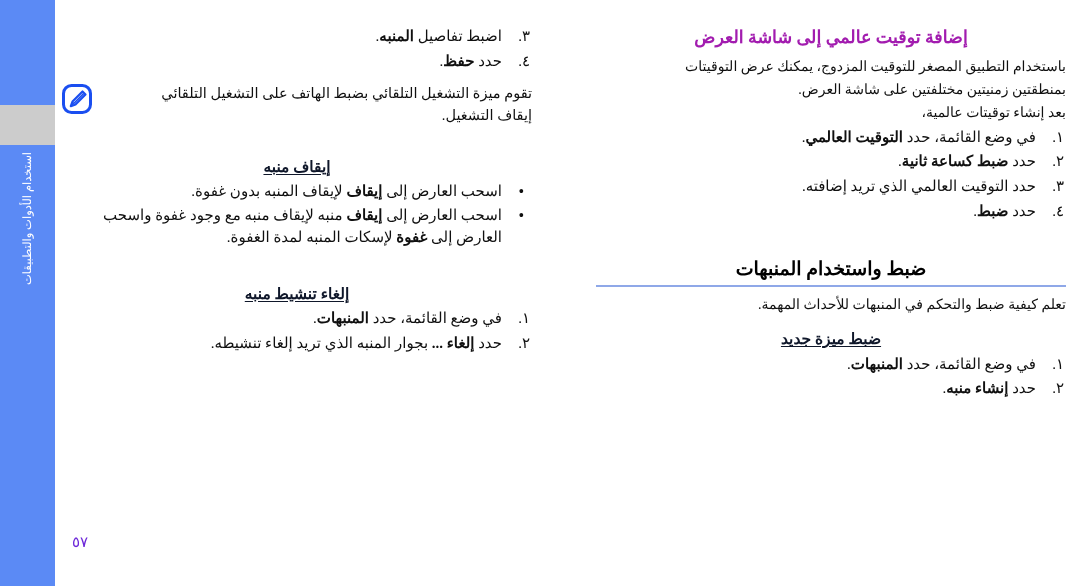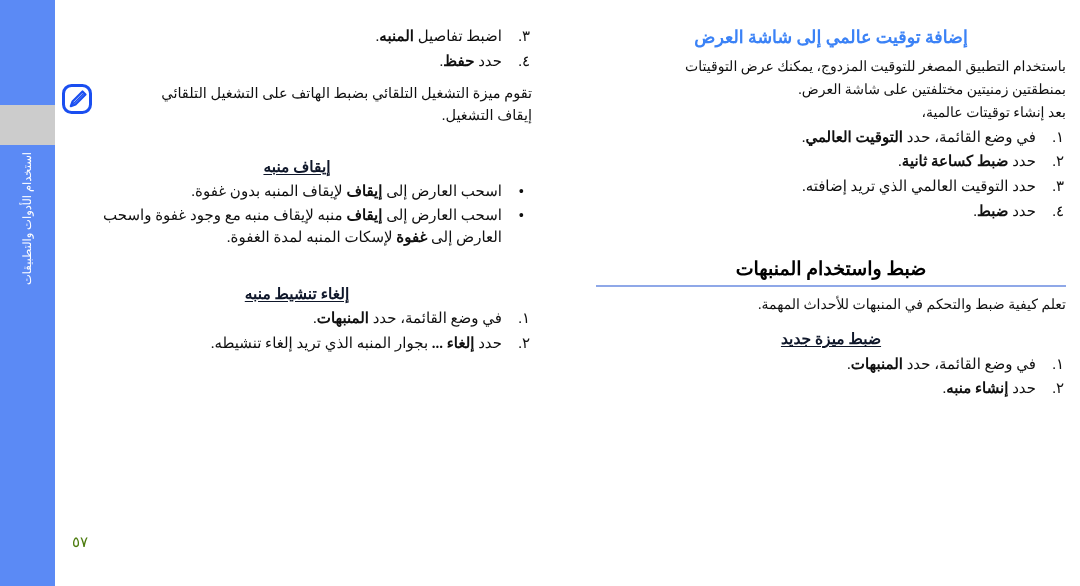--- a/index.html
+++ b/index.html
@@ -60,39 +60,39 @@
     direction: rtl;
     font-family: "Liberation Serif", "DejaVu Serif", serif;
   }
 
   
   #page-number {
     position: absolute;
     left: 72px;
     top: 533px;
     font-size: 15px;
-    color: #4d7c0f;
+    color: #6d28d9;
     letter-spacing: 1px;
   }
 
   
   .column {
     position: absolute;
     top: 26px;
     width: 470px;
     direction: rtl;
     text-align: right;
     color: #101010;
   }
   #column-right { right: 14px; }
   #column-left  { right: 548px; }
 
   
   .h-blue {
-    color: #3b82f6;
+    color: #a21caf;
     font-weight: bold;
     font-size: 17.5px;
     margin: 0 0 7px 0;
     line-height: 1.35;
     text-align: center;
   }
   .h-blue-sub {
     color: #0f172a;
     font-weight: bold;
     font-size: 15.5px;

